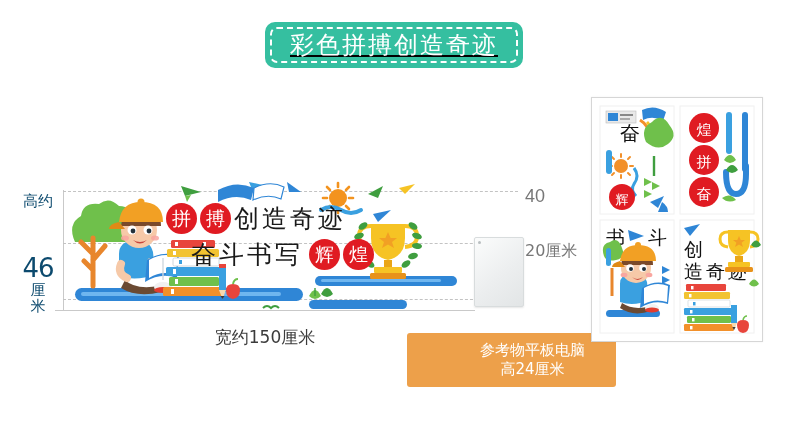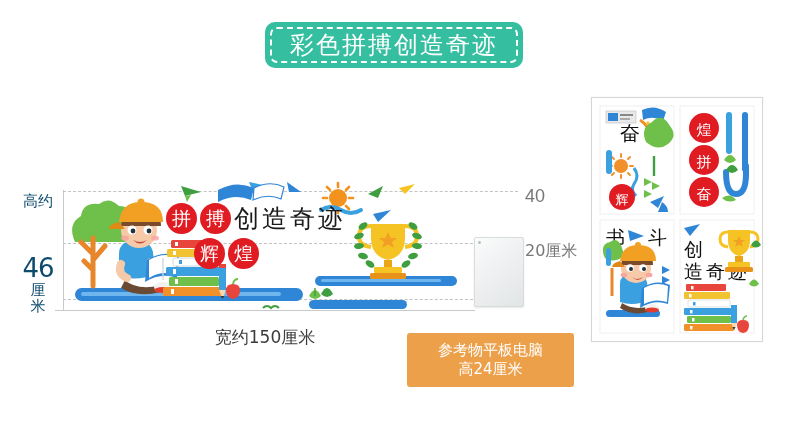--- a/index.html
+++ b/index.html
@@ -10,20 +10,21 @@
     overflow:hidden;position:relative;
   }
   .stage{position:absolute;inset:0;}
 
   
   .header-pill{
     position:absolute;left:265px;top:22px;width:258px;height:46px;
     background:#35bfa0;border-radius:10px;
     display:flex;align-items:center;justify-content:center;
     box-sizing:border-box;
+    text-decoration:underline;
   }
   .header-pill::after{
     content:"";position:absolute;left:5px;top:5px;right:5px;bottom:5px;
     border:2px dashed #ffffff;border-radius:7px;pointer-events:none;
   }
   .header-pill span{
     position:relative;z-index:2;color:#ffffff;
     font-size:24px;letter-spacing:2px;font-weight:400;
     font-family:"DejaVu Sans","Liberation Sans",sans-serif;
   }
@@ -65,20 +66,21 @@
   
   .orange-note{
     position:absolute;left:407px;top:333px;width:167px;height:54px;
     background:#efa councils;
   }
   .orange-note{
     background:#eda04a;border-radius:3px;
     display:flex;flex-direction:column;align-items:center;justify-content:center;
     color:#fff;line-height:1.25;
     font-family:"DejaVu Sans","Liberation Sans",sans-serif;
+    padding-left:42px;
   }
   .orange-note .l1{font-size:15px;}
   .orange-note .l2{font-size:15px;}
 
   
   .sheet-panel{
     position:absolute;left:591px;top:97px;width:170px;height:243px;
     background:#ffffff;border:1px solid #d6d6d6;
     box-shadow:0 0 2px rgba(0,0,0,.06);overflow:hidden;
   }
@@ -265,20 +267,21 @@
       </g>
     </svg>
 
     <div style="position:absolute;left:103px;top:22px;display:flex;align-items:center;gap:3px;">
       <span style="width:31px;height:31px;border-radius:50%;background:#e01b22;color:#fff;display:flex;align-items:center;justify-content:center;font-size:19px;font-family:'DejaVu Sans',sans-serif;">拼</span>
       <span style="width:31px;height:31px;border-radius:50%;background:#e01b22;color:#fff;display:flex;align-items:center;justify-content:center;font-size:19px;font-family:'DejaVu Sans',sans-serif;">搏</span>
       <span style="color:#1a1a1a;font-size:25px;letter-spacing:3px;font-family:'DejaVu Sans',sans-serif;">创造奇迹</span>
     </div>
 
     <div style="position:absolute;left:128px;top:58px;display:flex;align-items:center;gap:3px;">
+      <span style="color:#1a1a1a;font-size:25px;letter-spacing:3px;font-family:'DejaVu Sans',sans-serif;">奋斗书写</span>
       <span style="width:31px;height:31px;border-radius:50%;background:#e01b22;color:#fff;display:flex;align-items:center;justify-content:center;font-size:19px;margin-left:3px;font-family:'DejaVu Sans',sans-serif;">辉</span>
       <span style="width:31px;height:31px;border-radius:50%;background:#e01b22;color:#fff;display:flex;align-items:center;justify-content:center;font-size:19px;font-family:'DejaVu Sans',sans-serif;">煌</span>
     </div>
   </div>
 
   <div class="sheet-panel">
     <svg width="170" height="243" viewBox="0 0 170 243">
       <rect x="0" y="0" width="170" height="243" fill="#ffffff"></rect>
 
       <g stroke="#f0f0f0" fill="none">

